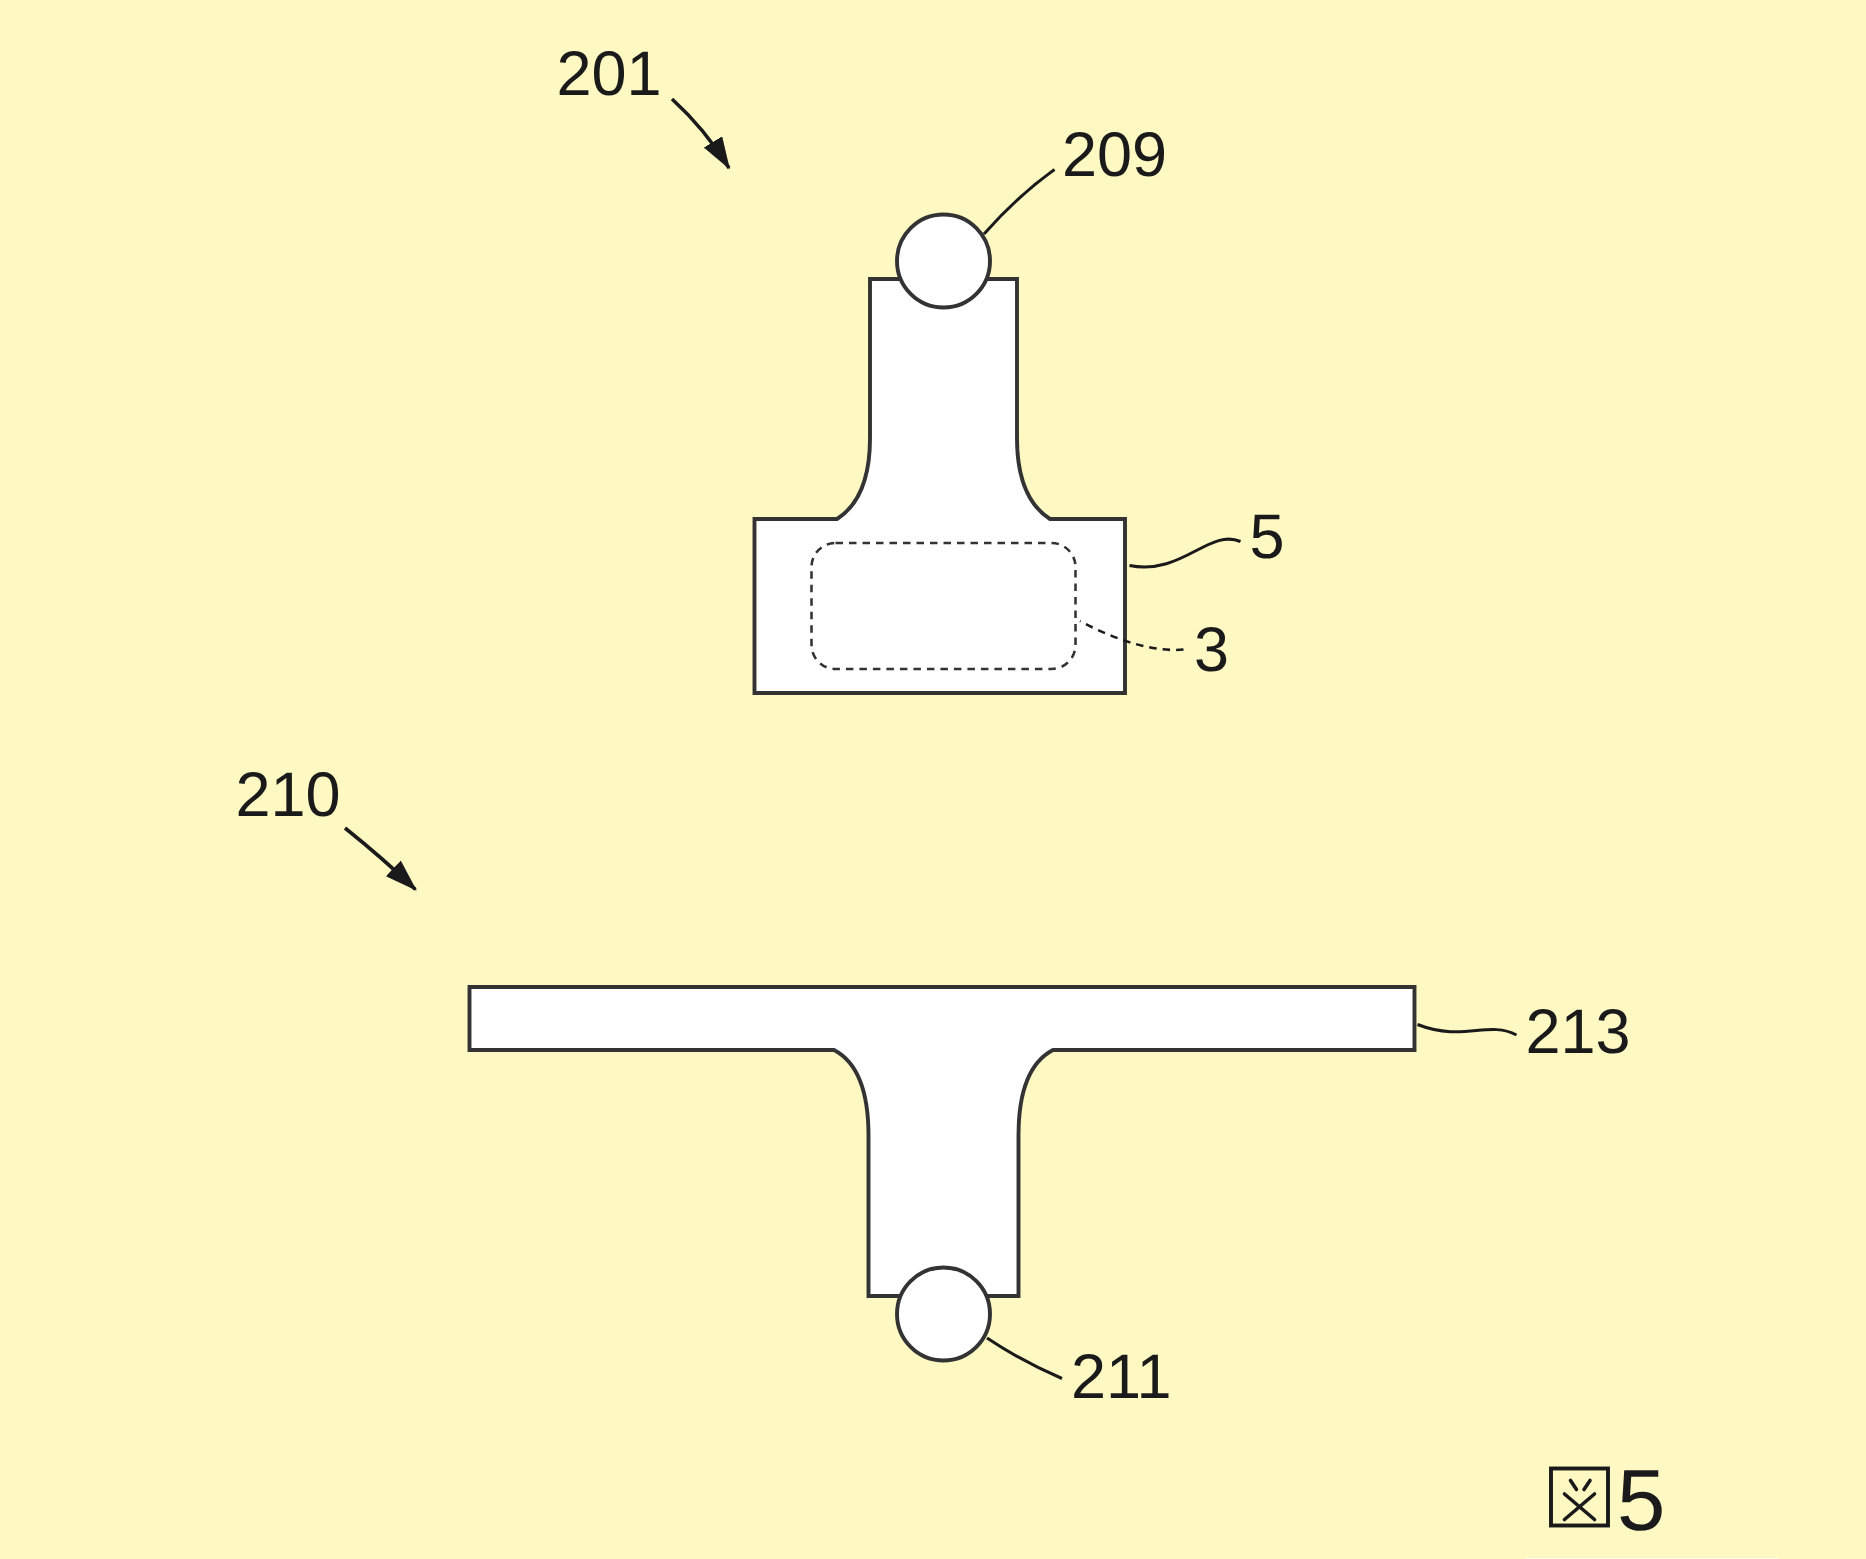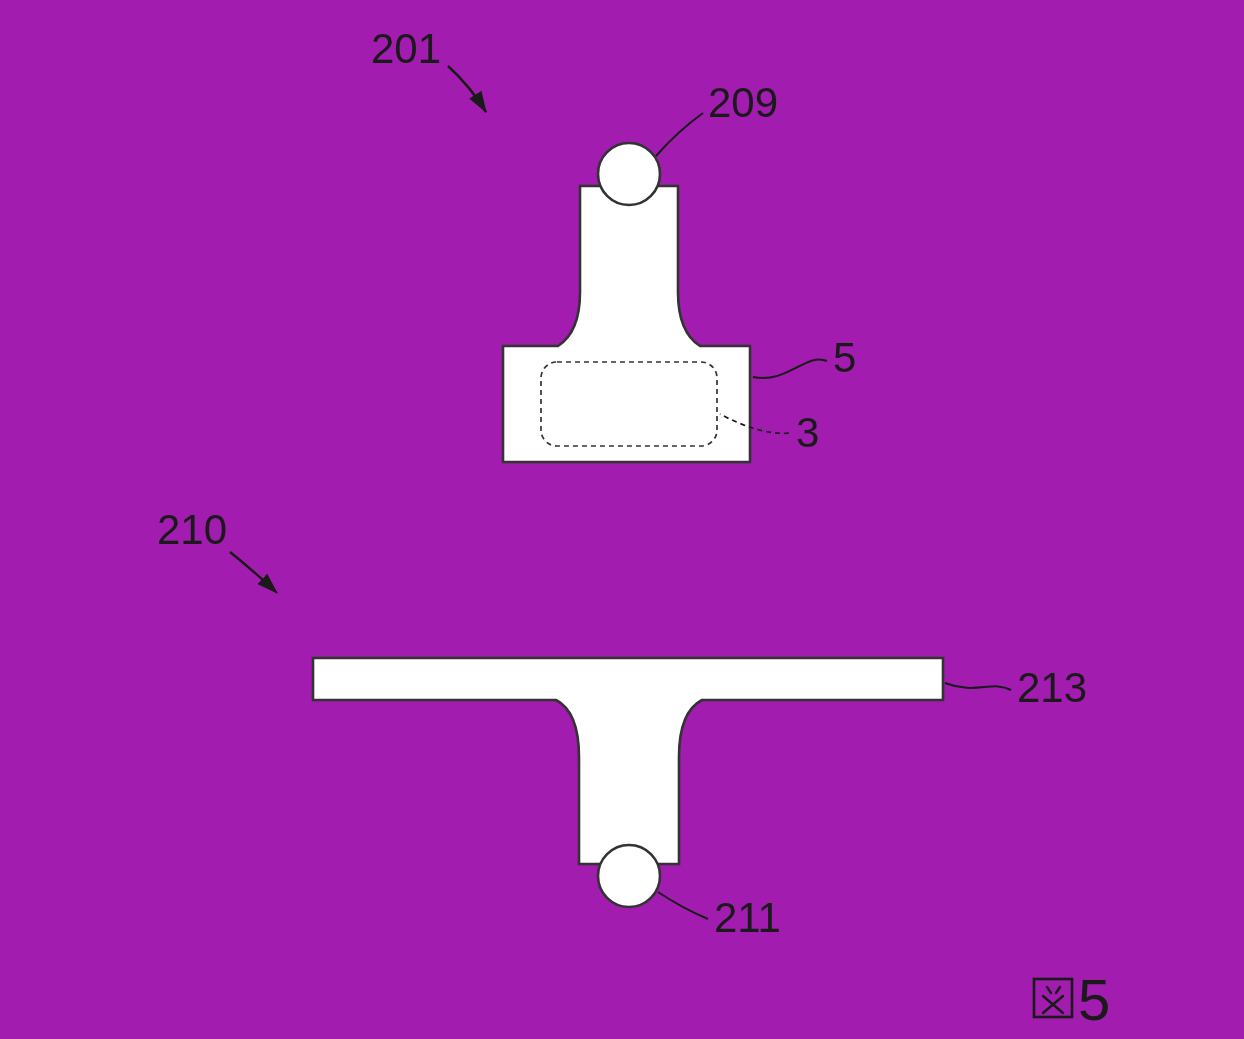--- a/index.html
+++ b/index.html
@@ -1,19 +1,19 @@
 <!DOCTYPE html>
 <html><head>
 <meta charset="utf-8">
 <style>
   html,body{margin:0;padding:0;background:#ffffff;}
   .canvas{
     position:relative;
     width:1244px;height:1039px;
-    background:#a21caf;
+    background:#fef9c3;
     overflow:hidden;
     font-family:"Liberation Sans",sans-serif;
   }
   svg{display:block;}
   .lbl{
     font-family:"Liberation Sans",sans-serif;
     font-size:42px;
     fill:#1a1a1a;
   }
   .cap{font-size:58px;}

